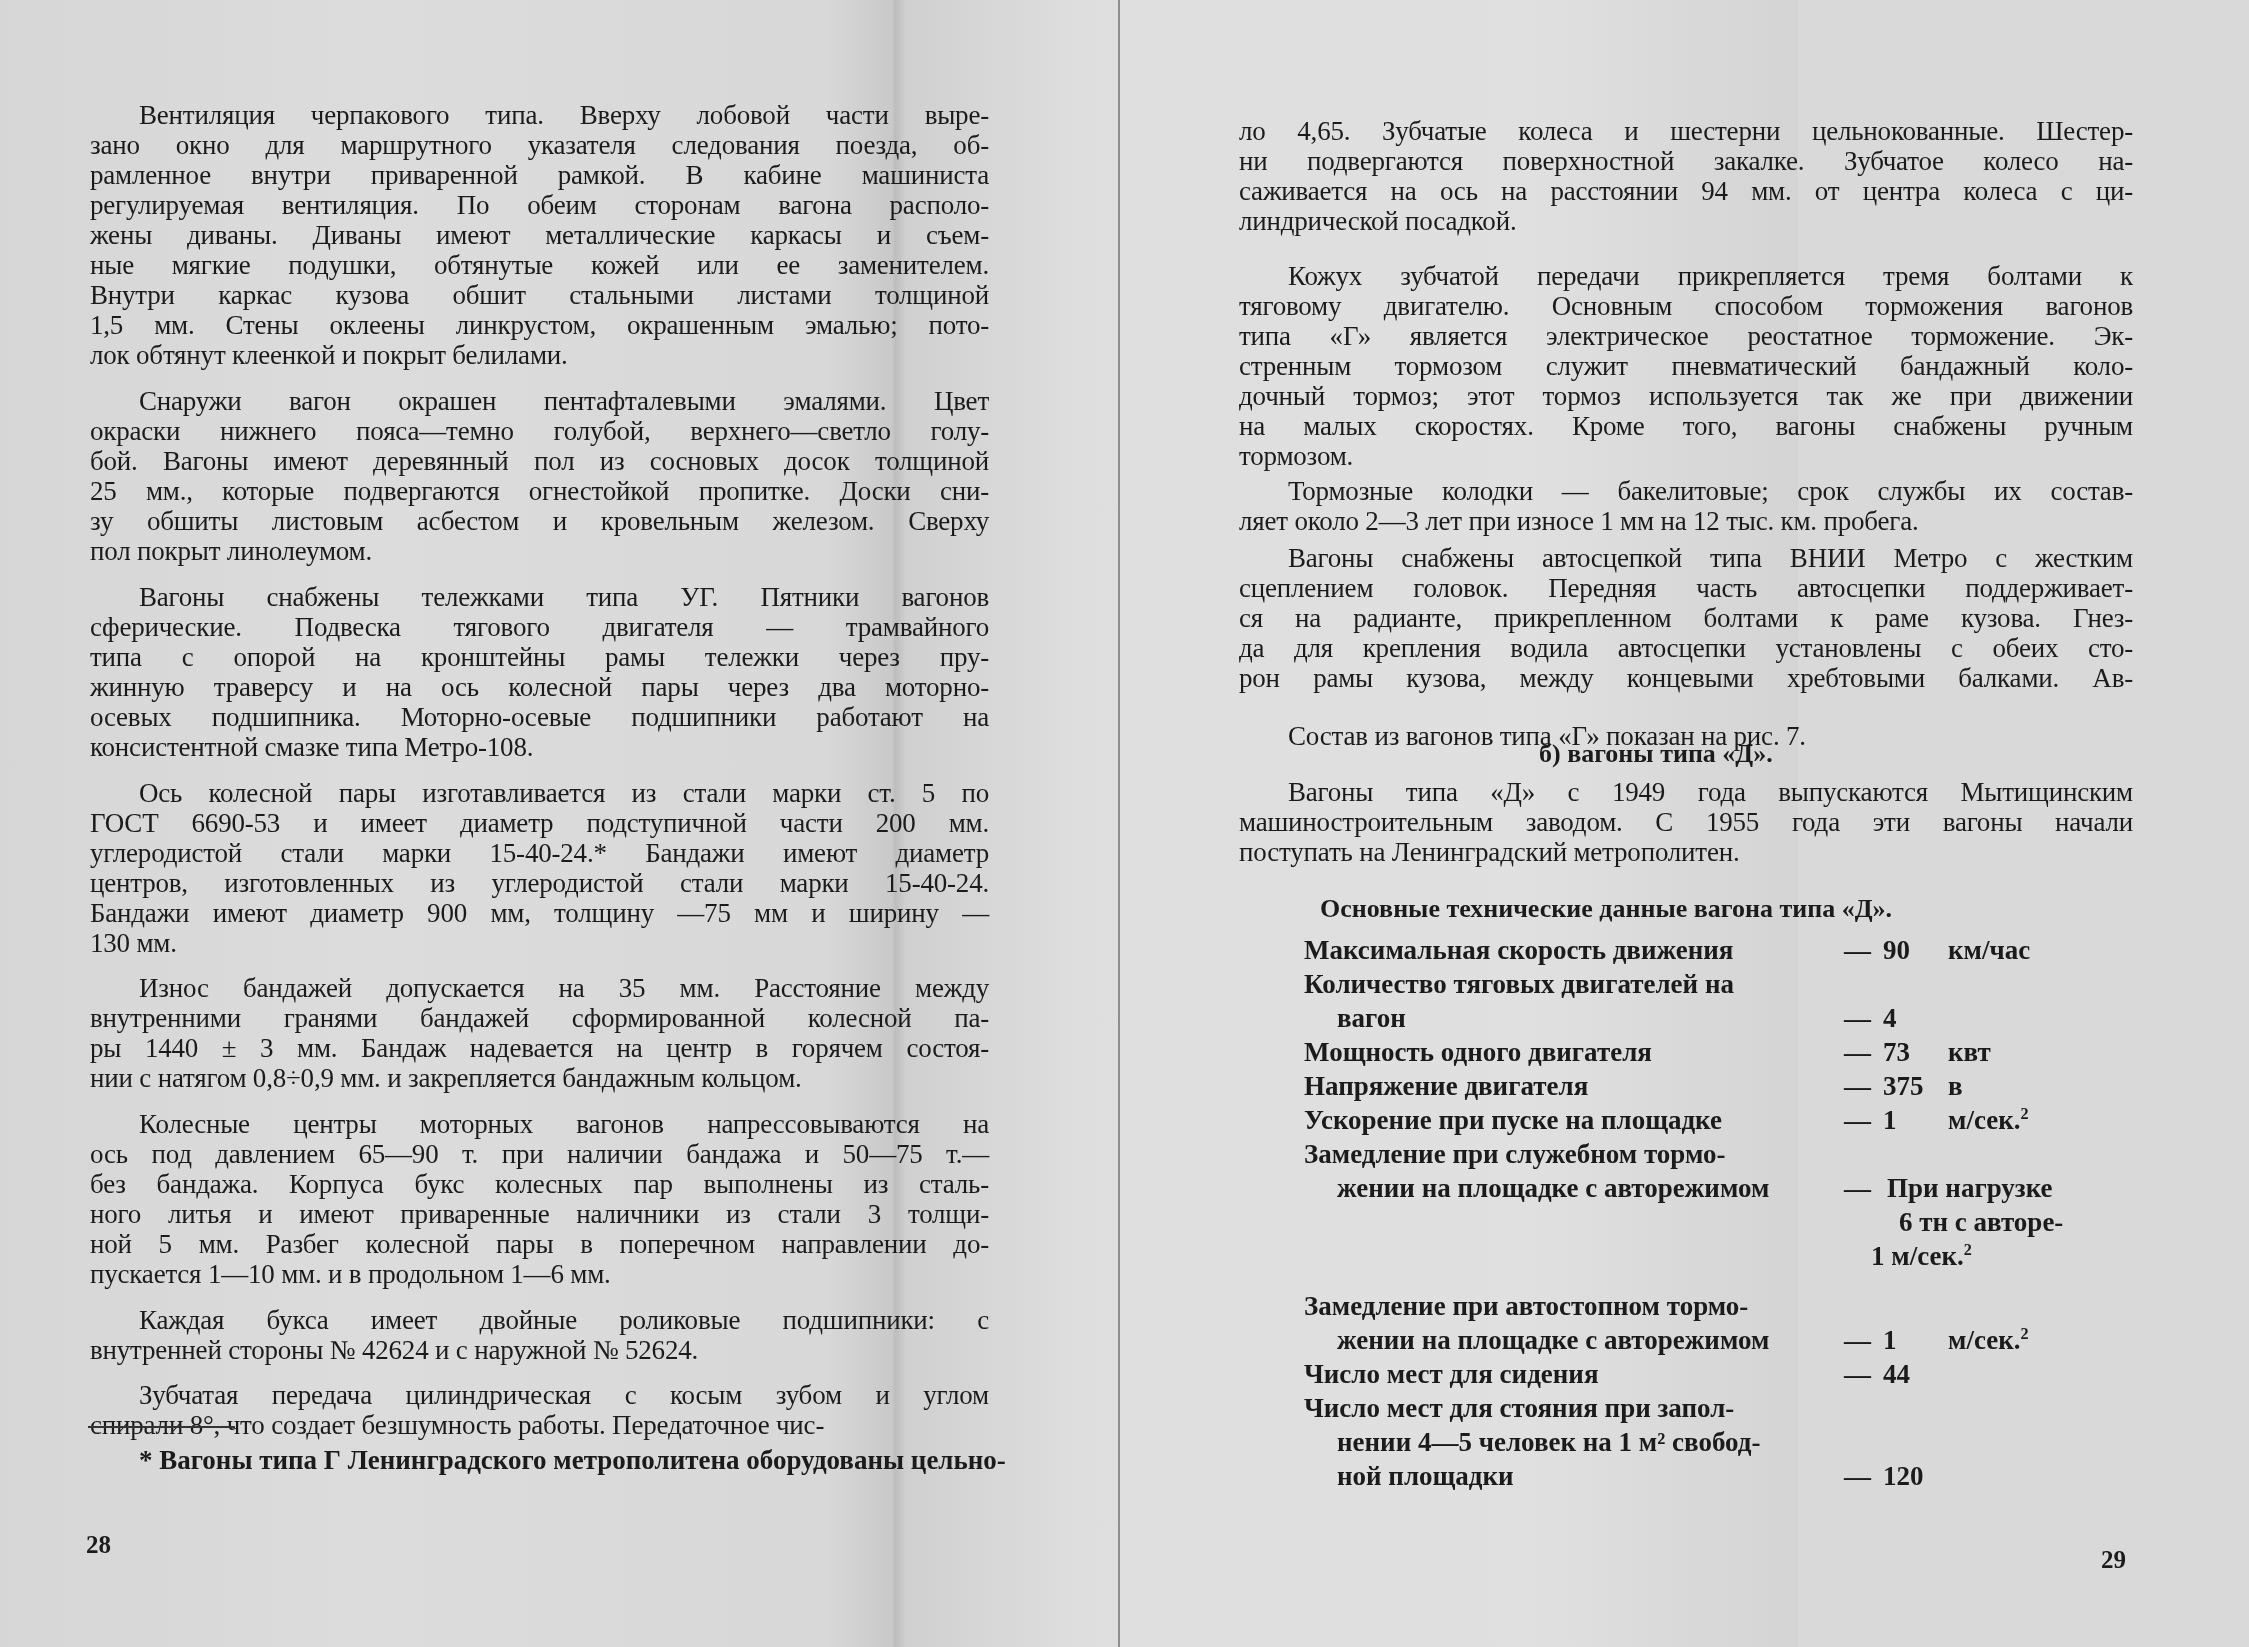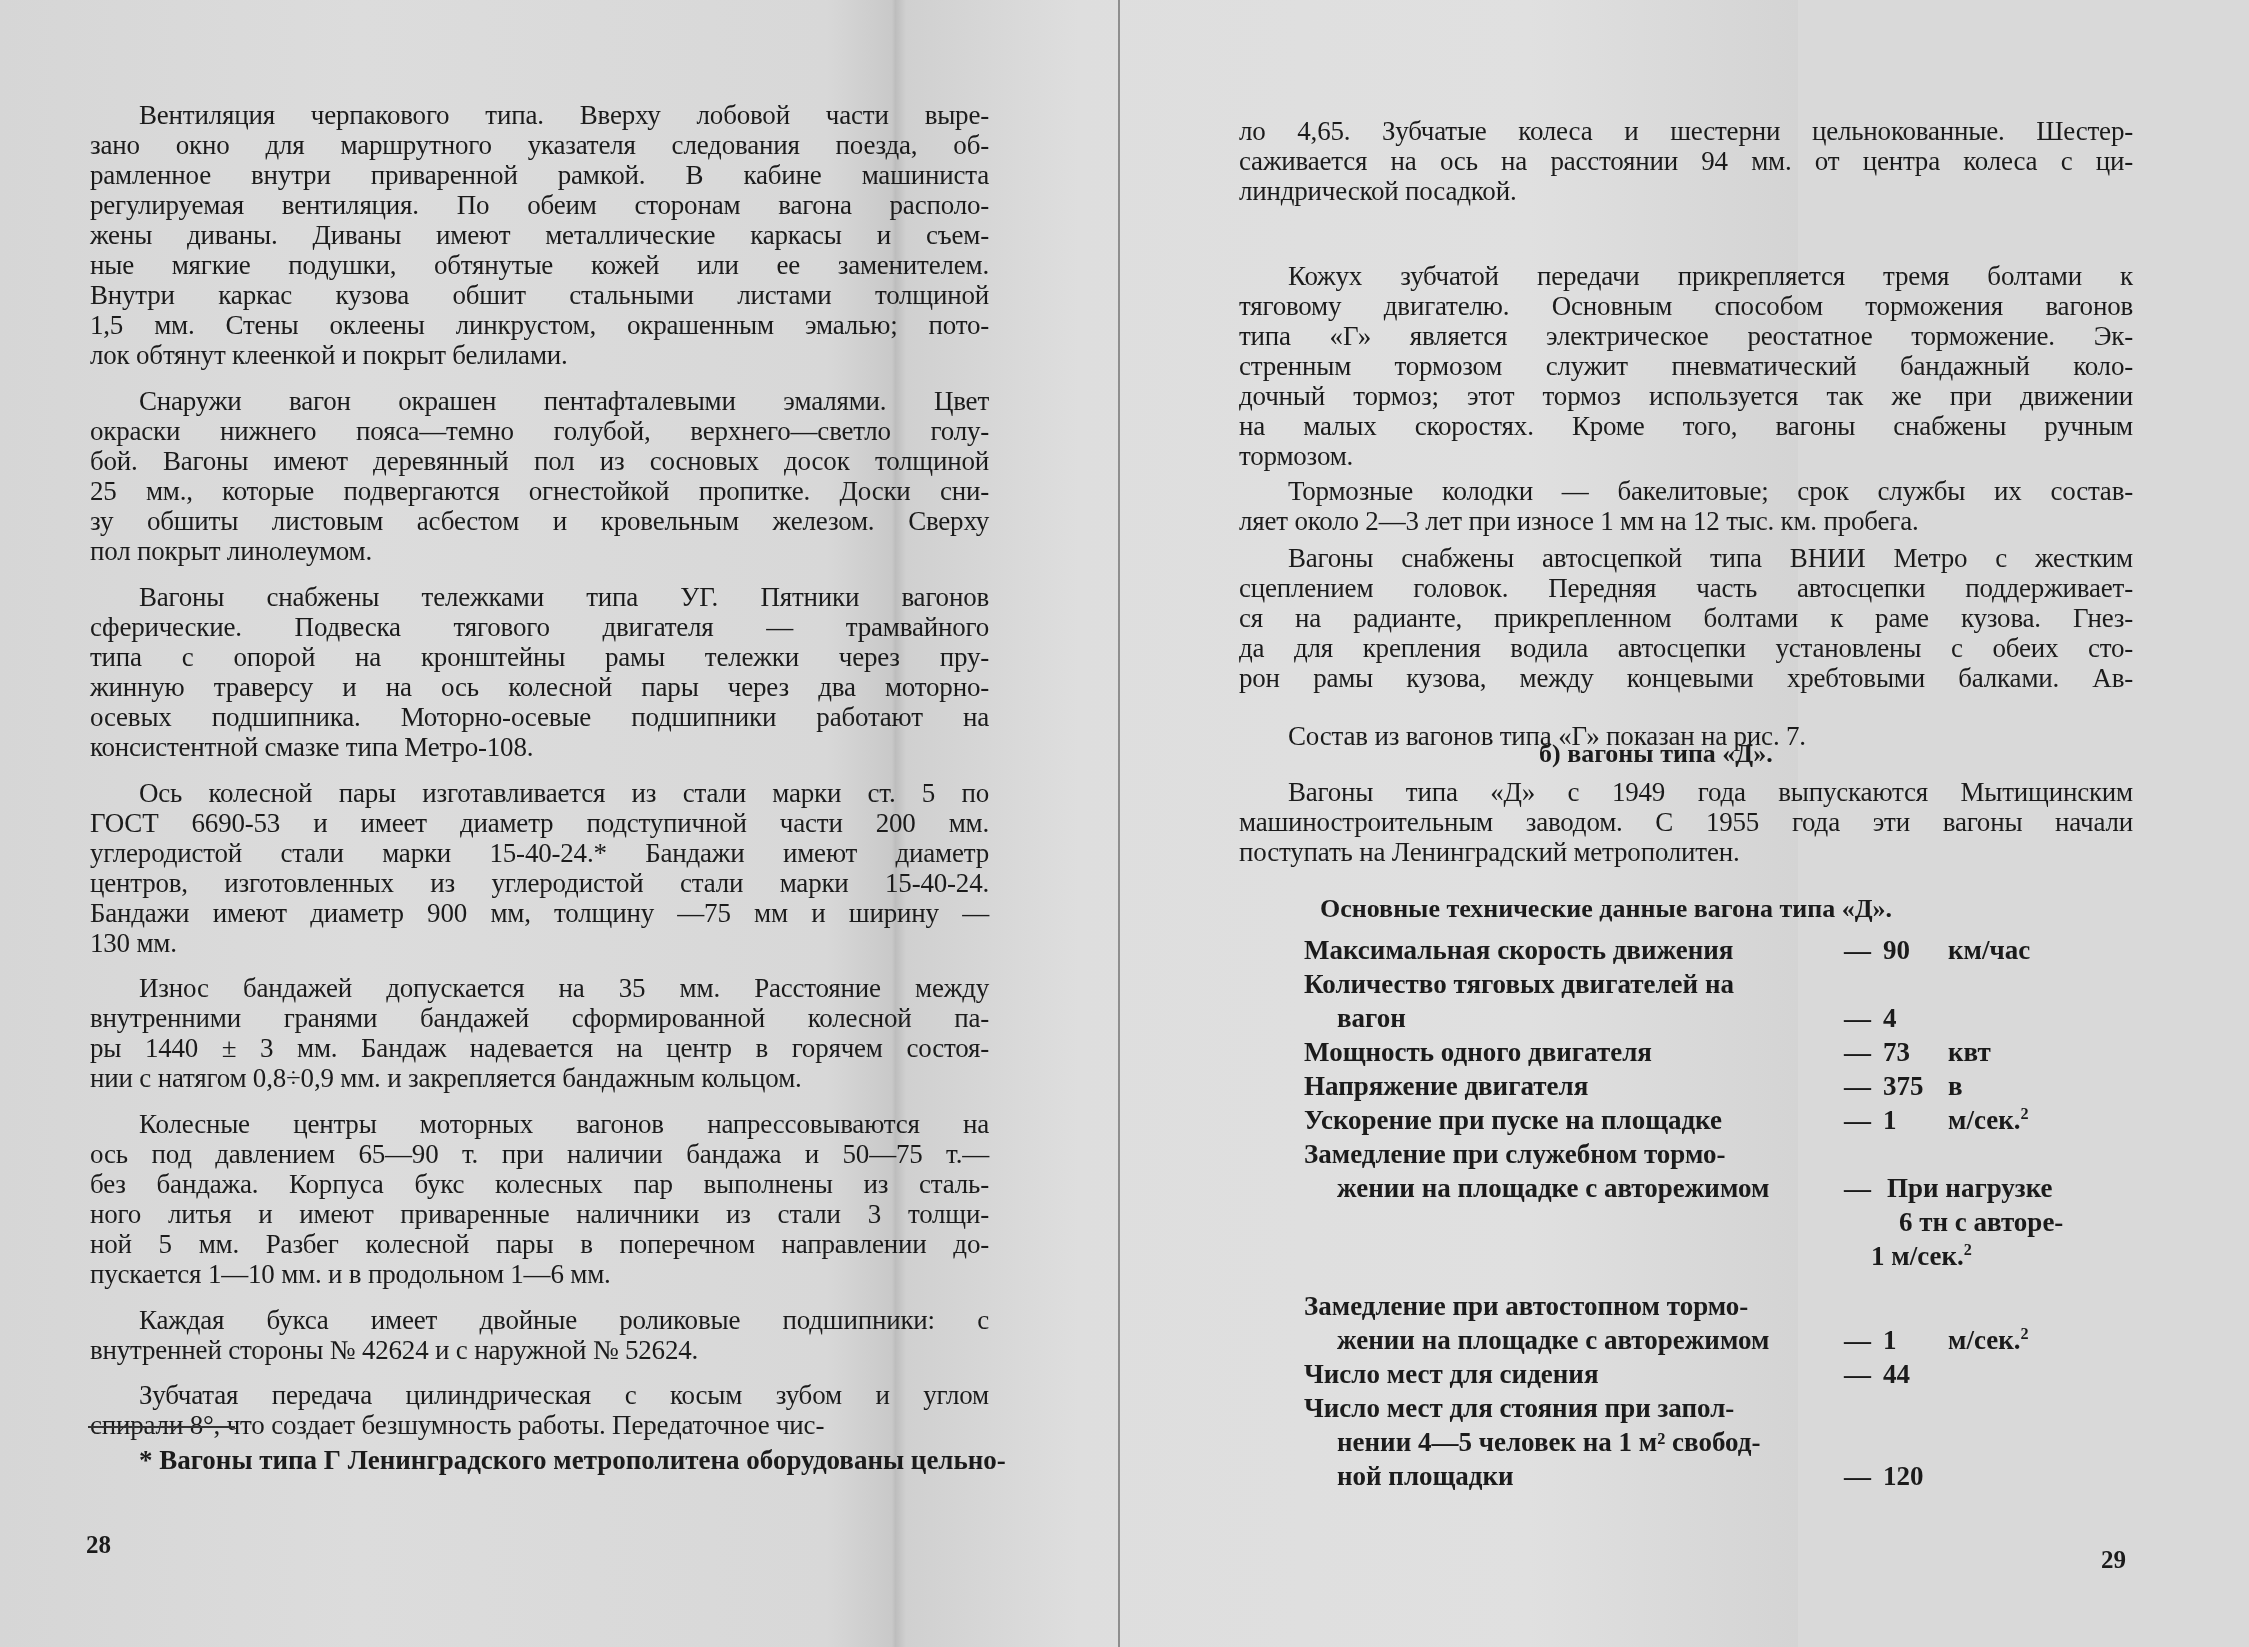--- a/index.html
+++ b/index.html
@@ -107,20 +107,21 @@
     <div class="fn" id="left-fn" style="top:1445px;">
         <span class="line" style="padding-left: 49px;">* Вагоны типа Г Ленинградского метрополитена оборудованы цельно-</span>
       </div>
     <div class="pagenum" style="left:86px; top:1531px;">28</div>
   </div>
 
   <div class="page right">
     <div id="right-body">
         <div class="block" style="top: 116px;">
           <span class="line">ло 4,65. Зубчатые колеса и шестерни цельнокованные. Шестер-</span>
+          <span class="line">ни подвергаются поверхностной закалке. Зубчатое колесо на-</span>
           <span class="line">саживается на ось на расстоянии 94 мм. от центра колеса с ци-</span>
           <span class="line last">линдрической посадкой.</span>
         </div>
         <div class="block" style="top: 261px;">
           <span class="line indent">Кожух зубчатой передачи прикрепляется тремя болтами к</span>
           <span class="line">тяговому двигателю. Основным способом торможения вагонов</span>
           <span class="line">типа «Г» является электрическое реостатное торможение. Эк-</span>
           <span class="line">стренным тормозом служит пневматический бандажный коло-</span>
           <span class="line">дочный тормоз; этот тормоз используется так же при движении</span>
           <span class="line">на малых скоростях. Кроме того, вагоны снабжены ручным</span>

